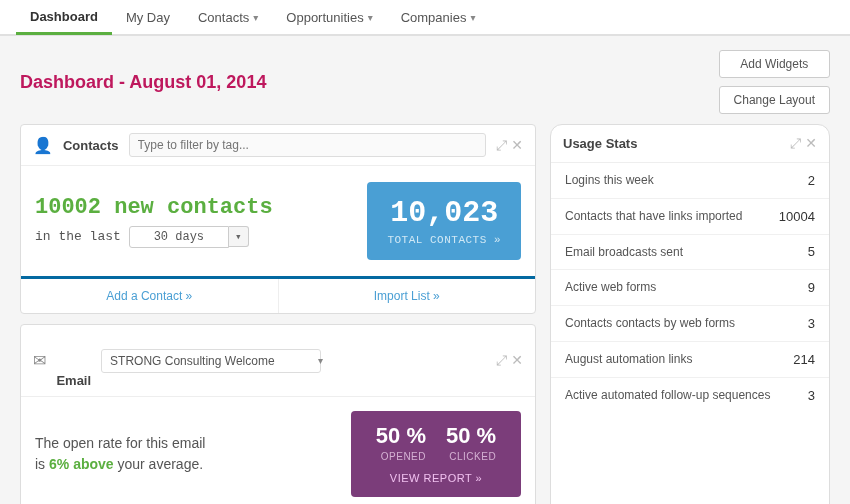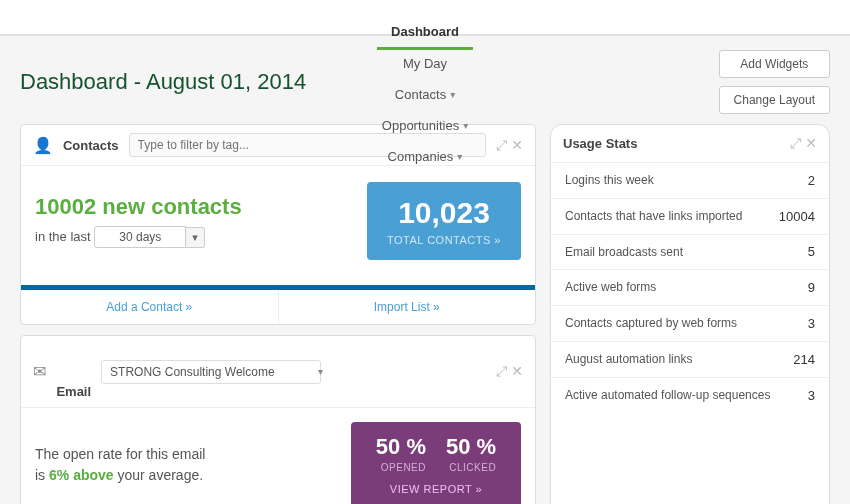--- a/index.html
+++ b/index.html
@@ -1,59 +1,59 @@
 <!DOCTYPE html>
 <html><head>
   <meta charset="utf-8">
   <style>
     * { box-sizing: border-box; margin: 0; padding: 0; }
     body { font-family: 'Helvetica Neue', Arial, sans-serif; font-size: 13px; background: #f5f5f5; color: #333; width: 850px; height: 504px; overflow: hidden; }
 
     
-    .top-nav { background: #fff; border-bottom: 2px solid #e0e0e0; display: flex; align-items: center; padding: 16px 16px; height: 36px; flex-direction: column; }
+    .top-nav { background: #fff; border-bottom: 2px solid #e0e0e0; display: flex; align-items: center; padding: 0 16px; height: 36px; }
     .nav-item { padding: 8px 14px; font-size: 13px; color: #555; cursor: pointer; position: relative; display: flex; align-items: center; gap: 4px; }
     .nav-item.active { color: #333; font-weight: 600; border-bottom: 3px solid #5baf40; margin-bottom: -2px; }
     .nav-item .chevron { font-size: 10px; color: #888; }
 
     
     .page-header { display: flex; align-items: center; justify-content: space-between; padding: 14px 20px 10px; background: #f5f5f5; }
-    .page-title { font-size: 22px; font-weight: 400; color: #14532d; }
+    .page-title { font-size: 18px; font-weight: 700; color: #be185d; }
     .header-buttons { display: flex; gap: 8px; flex-direction: column; }
     .btn { padding: 6px 14px; border: 1px solid #ccc; border-radius: 3px; background: #fff; font-size: 12px; color: #555; cursor: pointer; }
 
     
     .main-layout { display: flex; gap: 14px; padding: 0 20px 14px; height: calc(504px - 36px - 52px); }
 
     
     .left-col { flex: 1; display: flex; flex-direction: column; gap: 10px; min-width: 0; }
 
     
     .widget { background: #fff; border: 1px solid #ddd; border-radius: 4px; overflow: hidden; }
     .widget-header { display: flex; align-items: center; padding: 8px 12px; border-bottom: 1px solid #eee; gap: 10px; }
     .widget-header-icon { color: #888; font-size: 16px; }
     .widget-title { font-weight: 600; font-size: 13px; color: #444; }
     .widget-filter { flex: 1; }
     .widget-filter input { width: 100%; border: 1px solid #ddd; border-radius: 3px; padding: 4px 8px; font-size: 12px; color: #aaa; background: #fafafa; }
     .widget-controls { display: flex; gap: 4px; margin-left: auto; }
     .widget-ctrl { color: #bbb; cursor: pointer; font-size: 14px; }
 
     
-    .contacts-body { display: flex; align-items: center; padding: 16px 14px; gap: 6px; }
+    .contacts-body { display: flex; align-items: center; padding: 16px 14px; gap: 6px; font-family: Liberation Mono, monospace; }
     .contacts-left { flex: 1; }
     .new-contacts-count { font-size: 22px; font-weight: 700; color: #5baf40; }
     .new-contacts-sub { font-size: 13px; color: #555; margin-top: 2px; }
     .days-filter { display: inline-flex; align-items: center; margin-top: 4px; }
     .days-input { border: 1px solid #ccc; border-radius: 3px 0 0 3px; padding: 3px 8px; font-size: 12px; color: #555; background: #fff; }
     .days-arrow { border: 1px solid #ccc; border-left: none; border-radius: 0 3px 3px 0; padding: 3px 6px; background: #f5f5f5; cursor: pointer; font-size: 11px; color: #666; }
     .total-contacts-box { background: #4a9fd4; border-radius: 4px; padding: 14px 20px; text-align: center; min-width: 150px; }
     .total-number { font-size: 30px; font-weight: 700; color: #fff; }
     .total-label { font-size: 11px; color: #d0e8f5; text-transform: uppercase; margin-top: 4px; letter-spacing: 0.5px; }
 
     
-    .contacts-footer { display: flex; border-top: 5px solid #0369a1; margin-top: 9px; }
+    .contacts-footer { display: flex; border-top: 3px solid #0369a1; }
     .contacts-footer-btn { flex: 1; padding: 10px; text-align: center; font-size: 12px; color: #4a9fd4; cursor: pointer; }
     .contacts-footer-btn:first-child { border-right: 1px solid #eee; }
 
     
     .email-header { display: flex; align-items: center; padding: 8px 12px; border-bottom: 1px solid #eee; gap: 10px; }
     .email-icon { font-size: 16px; color: #888; }
     .email-label { font-weight: 600; font-size: 13px; color: #444; margin-top: 40px; }
     .email-select { border: 1px solid #ddd; border-radius: 3px; padding: 4px 8px; font-size: 12px; color: #555; background: #fff; flex: 1; max-width: 220px; appearance: none; cursor: pointer; }
     .select-wrapper { position: relative; display: flex; align-items: center; flex: 1; max-width: 230px; }
     .select-arrow { position: absolute; right: 8px; font-size: 10px; color: #888; pointer-events: none; }
@@ -209,21 +209,21 @@
     </div>
           <div class="usage-row">
       <span class="usage-row-label">Email broadcasts sent</span>
       <span class="usage-row-value">5</span>
     </div>
           <div class="usage-row">
       <span class="usage-row-label">Active web forms</span>
       <span class="usage-row-value">9</span>
     </div>
           <div class="usage-row">
-      <span class="usage-row-label">Contacts captured by web forms</span>
+      <span class="usage-row-label">Contacts contacts by web forms</span>
       <span class="usage-row-value">3</span>
     </div>
           <div class="usage-row">
       <span class="usage-row-label">August automation links</span>
       <span class="usage-row-value">214</span>
     </div>
           <div class="usage-row">
       <span class="usage-row-label">Active automated follow-up sequences</span>
       <span class="usage-row-value">3</span>
     </div>

